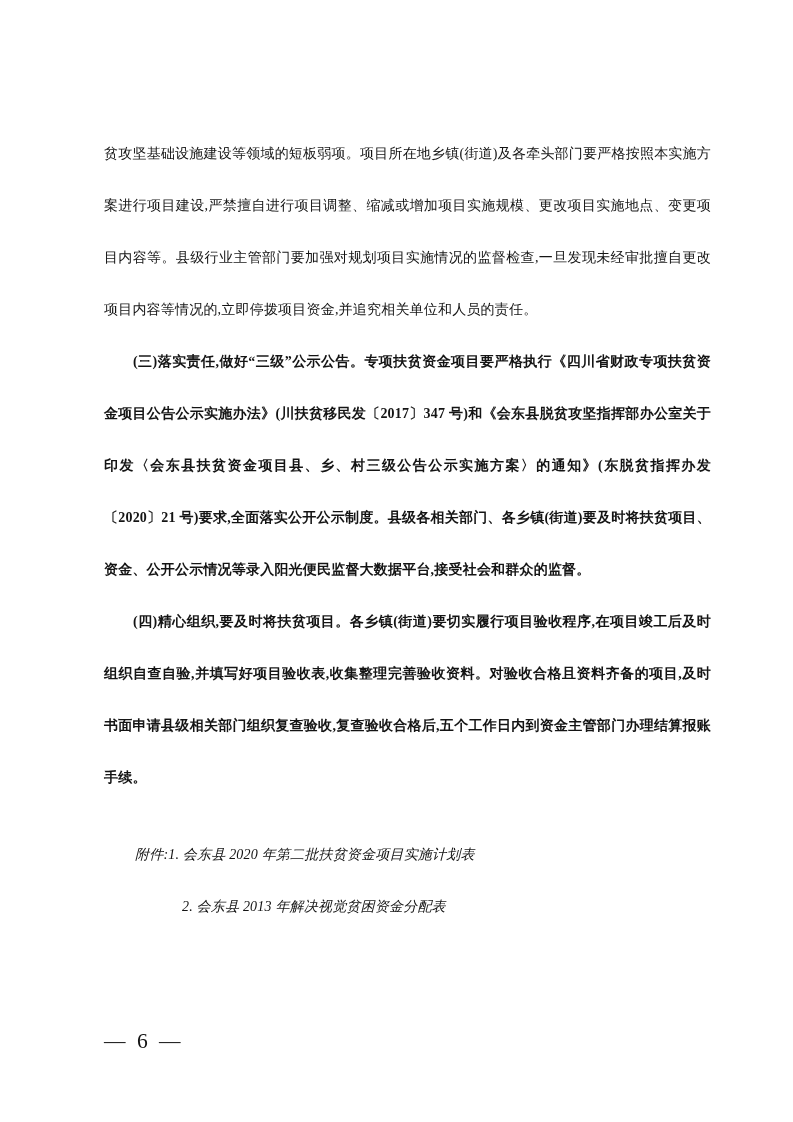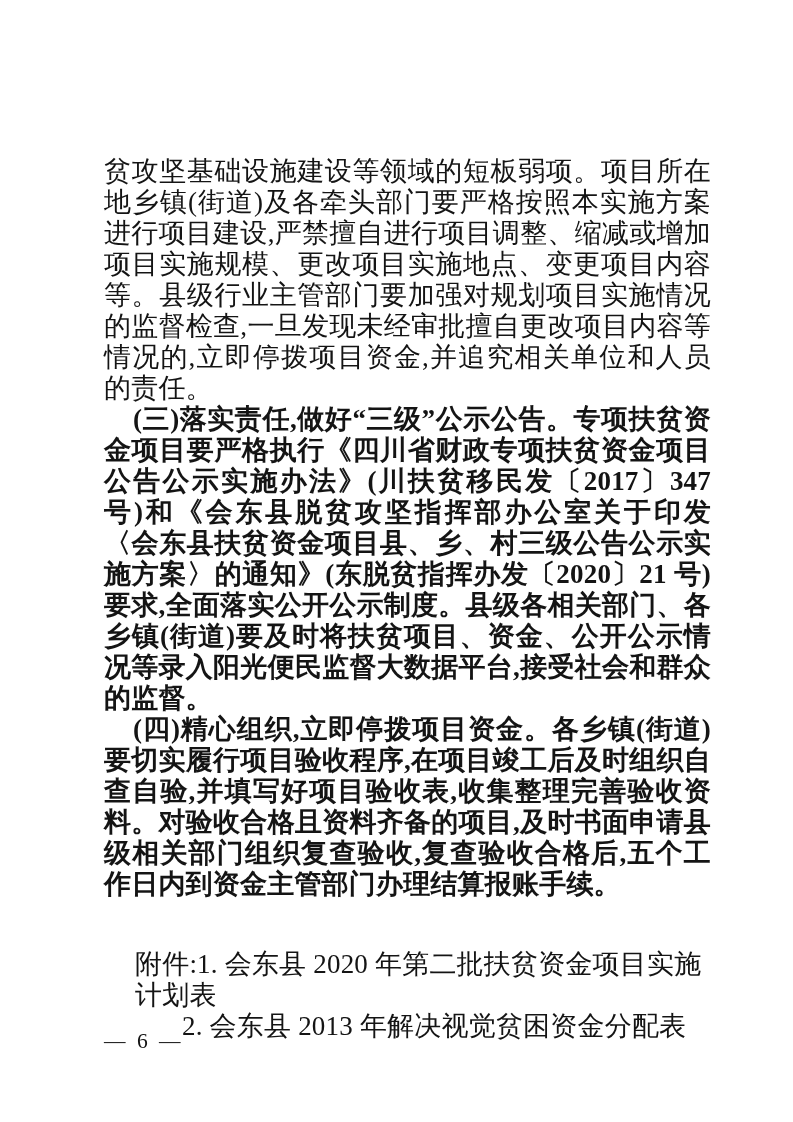--- a/index.html
+++ b/index.html
@@ -12,43 +12,44 @@
     width: 793px;
     height: 1122px;
     background: #ffffff;
     color: #141414;
     font-family: "Liberation Serif", "DejaVu Serif", serif;
     overflow: hidden;
   }
   .body-text {
     position: absolute;
     left: 104px;
-    top: 156px;
+    top: 128px;
     width: 607px;
-    font-size: 27px;
-    line-height: 31px;
+    font-size: 14px;
+    line-height: 52px;
     letter-spacing: 0.2px;
     text-align: justify;
     text-justify: inter-ideograph;
   }
   .body-text p {
     margin: 0;
     padding: 0;
   }
   .body-text p.indent {
     text-indent: 29px;
     font-weight: bold;
   }
   .lead {
     
   }
   .attachments {
-    margin-top: 49px;
+    margin-top: 25px;
     margin-left: 31px;
     text-align: left;
+    font-style: italic;
   }
   .attachment-line-2 {
     margin-left: 47px;
   }
   .page-number {
     position: absolute;
     left: 104px;
     top: 1026px;
     font-size: 21.5px;
     line-height: 30px;
@@ -60,21 +61,21 @@
 <body>
 
 <div class="page">
 
   <div class="body-text">
 
     <p><span>贫攻坚基础设施建设等领域的短板弱项。项目所在地乡镇(街道)及各牵头部门要严格按照本实施方案进行项目建设,严禁擅自进行项目调整、缩减或增加项目实施规模、更改项目实施地点、变更项目内容等。县级行业主管部门要加强对规划项目实施情况的监督检查,一旦发现未经审批擅自更改项目内容等情况的,立即停拨项目资金,并追究相关单位和人员的责任。</span></p>
 
     <p class="indent"><span class="lead">(三)落实责任,做好“三级”公示公告。</span><span>专项扶贫资金项目要严格执行《四川省财政专项扶贫资金项目公告公示实施办法》(川扶贫移民发〔2017〕347 号)和《会东县脱贫攻坚指挥部办公室关于印发〈会东县扶贫资金项目县、乡、村三级公告公示实施方案〉的通知》(东脱贫指挥办发〔2020〕21 号)要求,全面落实公开公示制度。县级各相关部门、各乡镇(街道)要及时将扶贫项目、资金、公开公示情况等录入阳光便民监督大数据平台,接受社会和群众的监督。</span></p>
 
-    <p class="indent"><span class="lead">(四)精心组织,立即停拨项目资金。</span><span>各乡镇(街道)要切实履行项目验收程序,在项目竣工后及时组织自查自验,并填写好项目验收表,收集整理完善验收资料。对验收合格且资料齐备的项目,及时书面申请县级相关部门组织复查验收,复查验收合格后,五个工作日内到资金主管部门办理结算报账手续。</span></p>
+    <p class="indent"><span class="lead">(四)精心组织,要及时将扶贫项目。</span><span>各乡镇(街道)要切实履行项目验收程序,在项目竣工后及时组织自查自验,并填写好项目验收表,收集整理完善验收资料。对验收合格且资料齐备的项目,及时书面申请县级相关部门组织复查验收,复查验收合格后,五个工作日内到资金主管部门办理结算报账手续。</span></p>
 
     <div class="attachments">
       <div class="attachment-line-1"><span>附件:</span><span>1. 会东县 2020 年第二批扶贫资金项目实施计划表</span></div>
       <div class="attachment-line-2"><span>2. 会东县 2013 年解决视觉贫困资金分配表</span></div>
     </div>
 
   </div>
 
   <div class="page-number">— 6 —</div>
 

